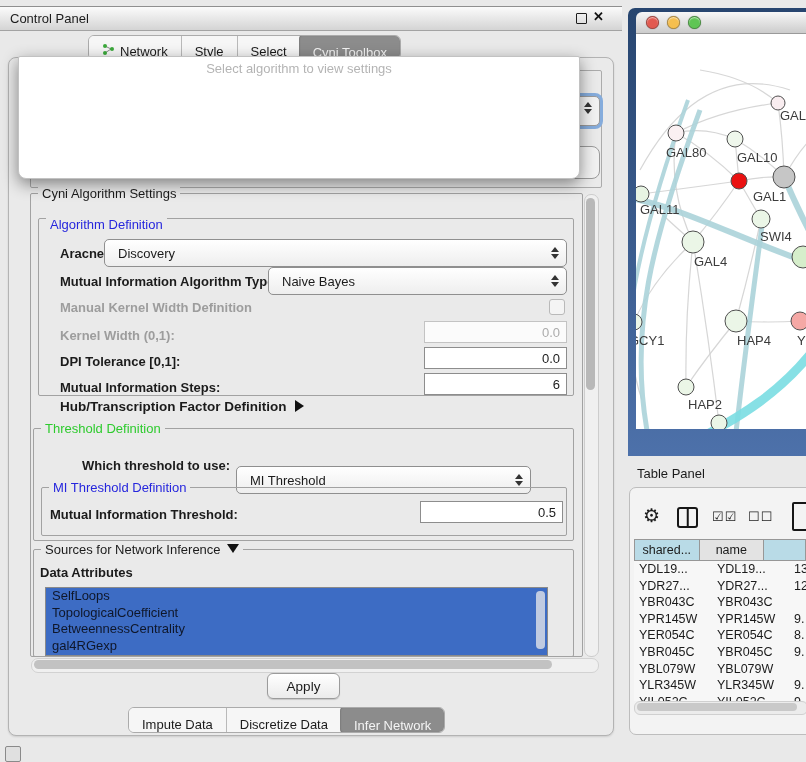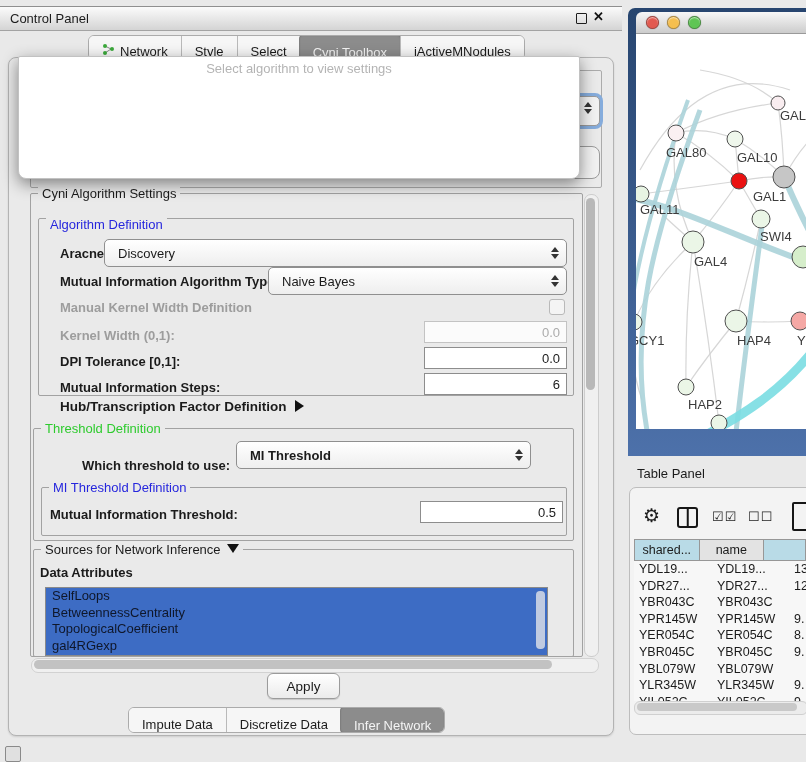--- a/index.html
+++ b/index.html
@@ -131,23 +131,20 @@
       </div>
       <div class="seg">
         <span>Style</span>
       </div>
       <div class="seg">
         <span>Select</span>
       </div>
       <div class="seg sel">
         <span>Cyni Toolbox</span>
       </div>
-      <div class="seg">
-        <span>jActiveMNodules</span>
-      </div>
     </div>
 
   <div class="abs cp-body"></div>
 
   <div class="abs frag-group"></div>
   <div class="abs frag-combo-focus">
     <span class="stepper" style="position:absolute;right:6px;top:5px;width:11px;display:flex;flex-direction:column;gap:2px;align-items:center;">
       <i style="width:0;height:0;border-left:4px solid transparent;border-right:4px solid transparent;border-bottom:5px solid #333;"></i>
       <i style="width:0;height:0;border-left:4px solid transparent;border-right:4px solid transparent;border-top:5px solid #333;"></i>
     </span>
@@ -197,21 +194,21 @@
   </div>
 
   <div class="lbl plain" style="left:60px;top:399px;font-size:13.5px;">
     <span>Hub/Transcription Factor Definition</span><span class="tri-right"></span>
   </div>
 
   <div class="abs group" style="left:33px;top:428px;width:539px;height:111px;"></div>
   <div class="gtitle green" style="left:41px;top:421px;">Threshold Definition</div>
 
   <div class="lbl" style="left:82px;top:458px;">Which threshold to use:</div>
-  <div class="combo" style="left:236px;top:441px;width:295px;font-weight:bold;">
+  <div class="combo" style="left:236px;top:466px;width:295px;">
     <span>MI Threshold</span>
     <span class="stepper">
         <i class="up"></i>
         <i class="dn"></i>
       </span>
   </div>
 
   <div class="abs group" style="left:41px;top:487px;width:524px;height:47px;"></div>
   <div class="gtitle blue" style="left:49px;top:480px;">MI Threshold Definition</div>
   <div class="lbl" style="left:50px;top:507px;">Mutual Information Threshold:</div>
@@ -220,22 +217,22 @@
   </div>
 
   <div class="abs group" style="left:33px;top:549px;width:539px;height:106px;"></div>
   <div class="gtitle" style="left:41px;top:542px;">
     <span>Sources for Network Inference</span><span class="tri-down"></span>
   </div>
   <div class="lbl" style="left:40px;top:565px;">Data Attributes</div>
   <div class="abs attr-list" id="attr-list" style="background: rgb(61, 108, 196);">
     <div class="attr-scroll"></div>
   <div class="row">SelfLoops</div>
+      <div class="row">TopologicalCoefficient</div>
       <div class="row">BetweennessCentrality</div>
-      <div class="row">TopologicalCoefficient</div>
       <div class="row">gal4RGexp</div>
     </div>
 
   <div class="abs vscroll">
       <div class="thumb"></div>
     </div>
   <div class="abs hscroll">
       <div class="thumb"></div>
     </div>
 

